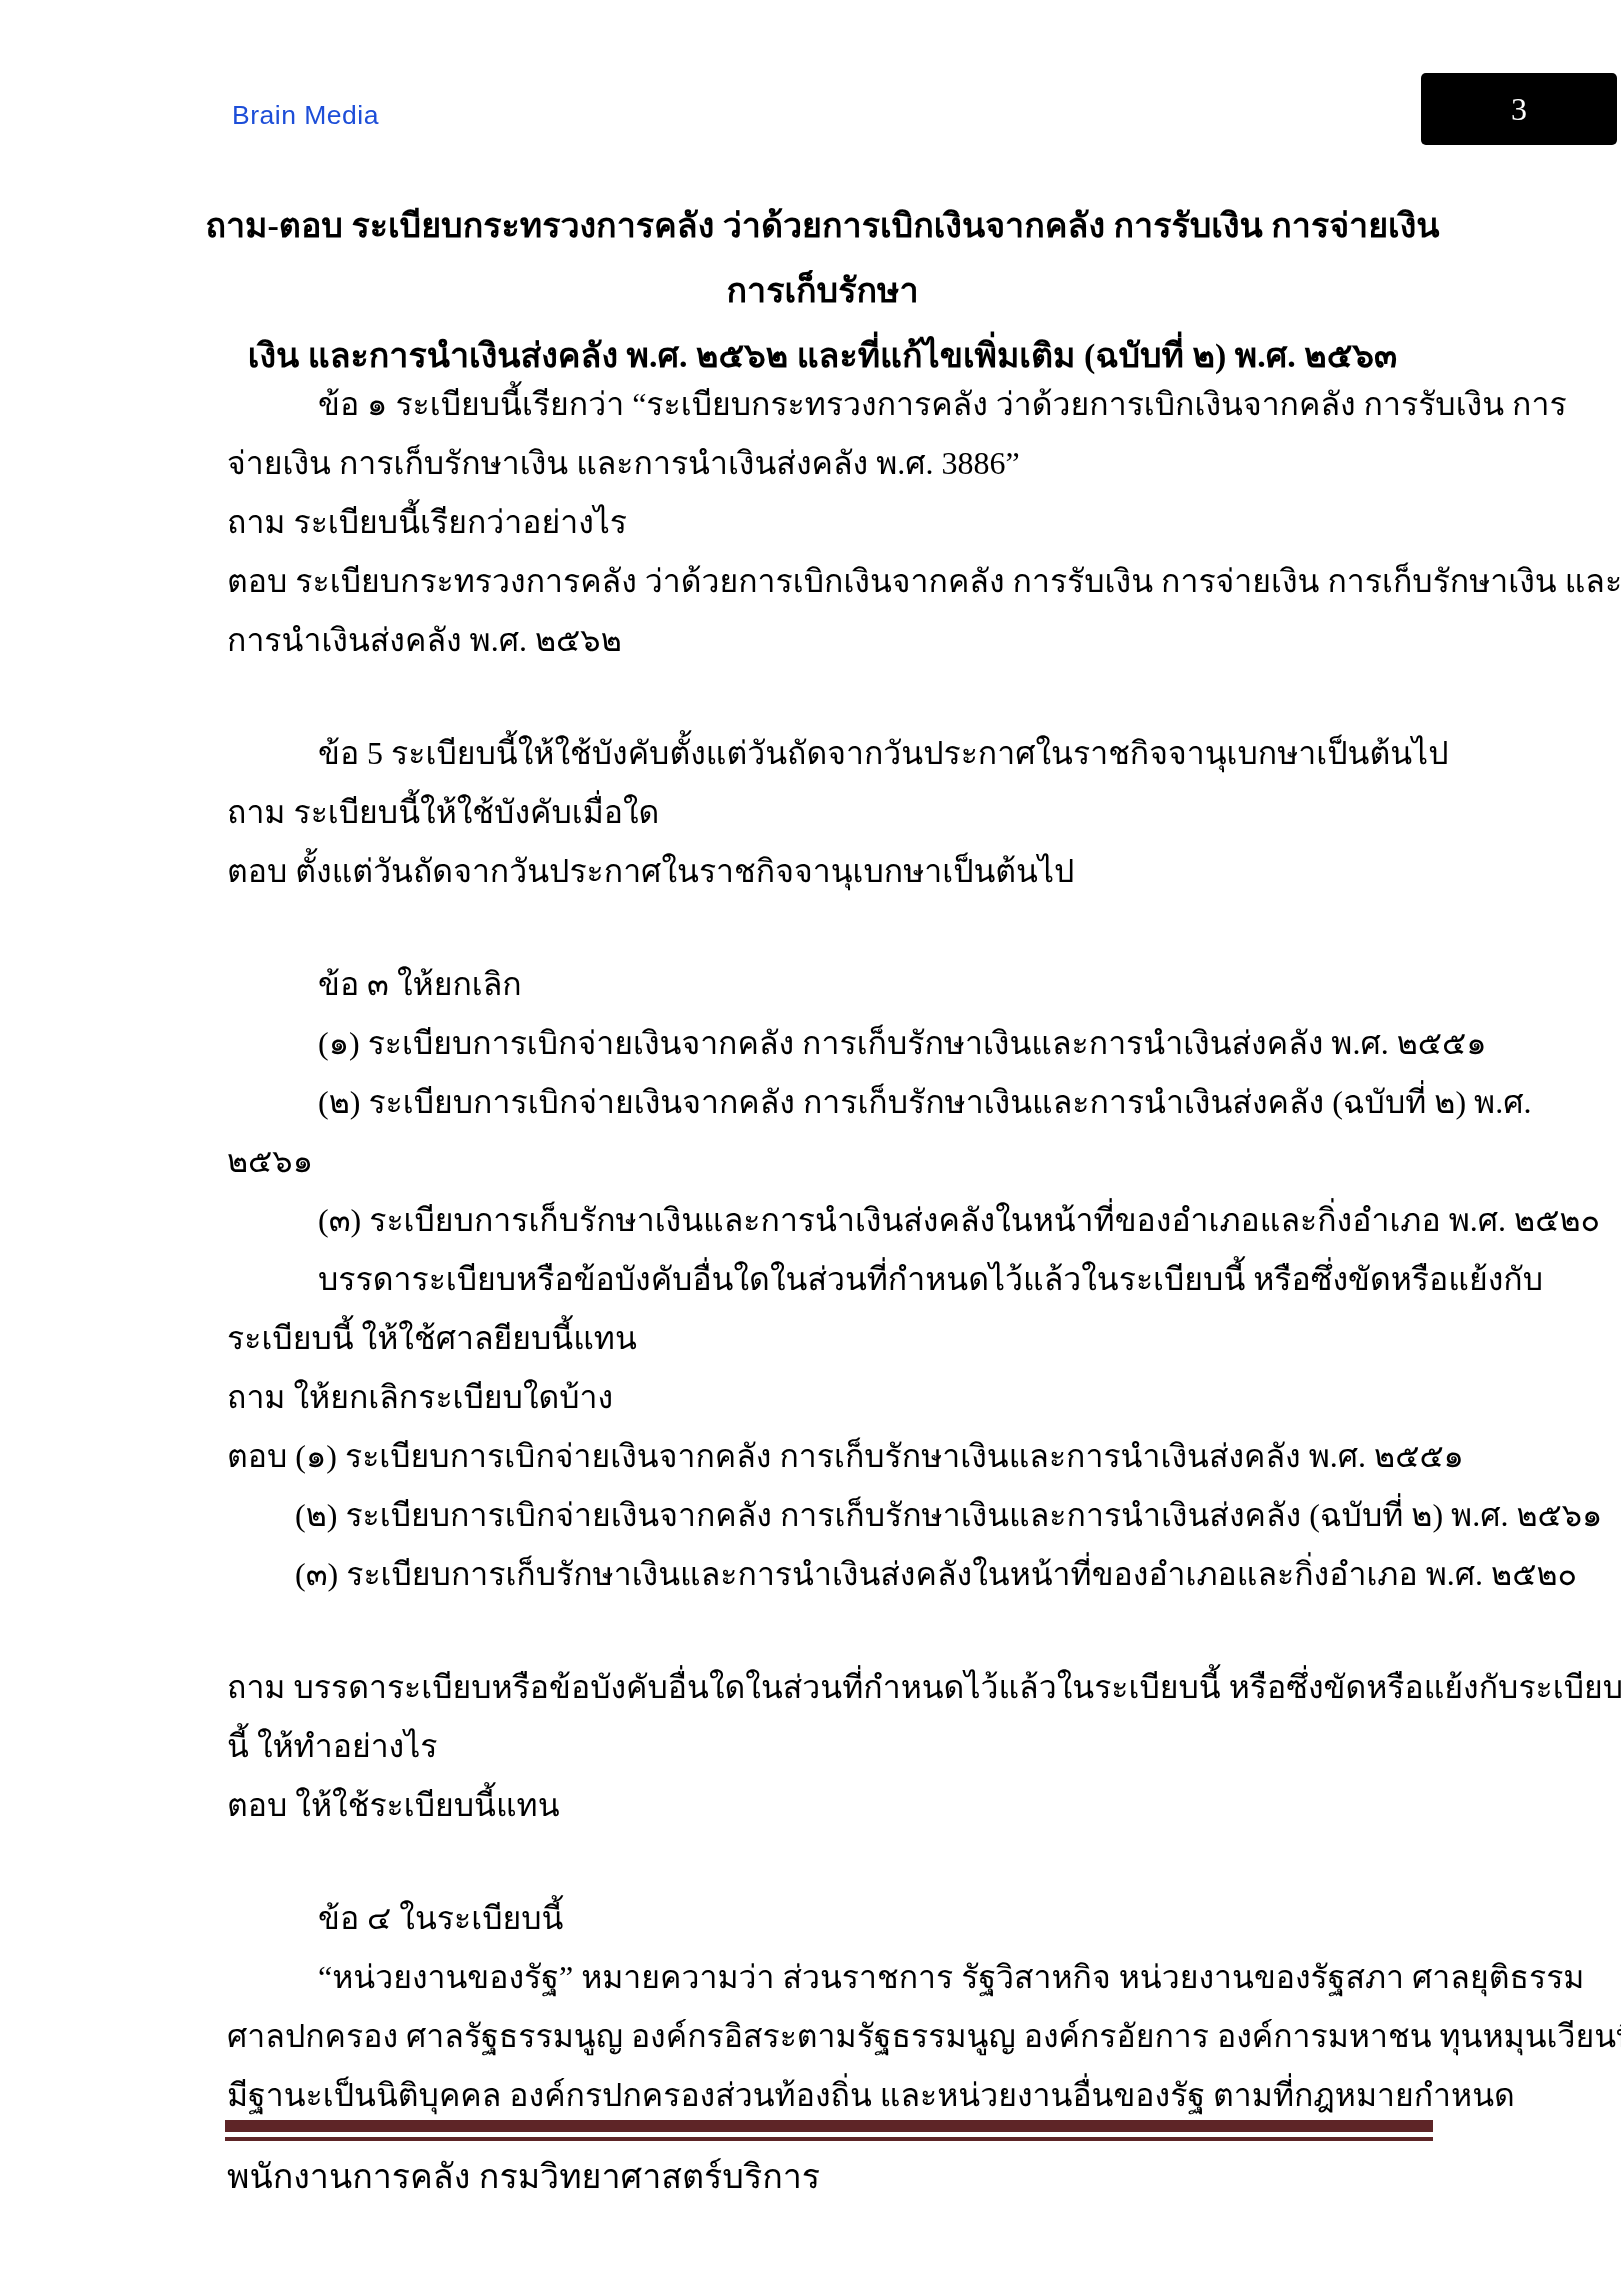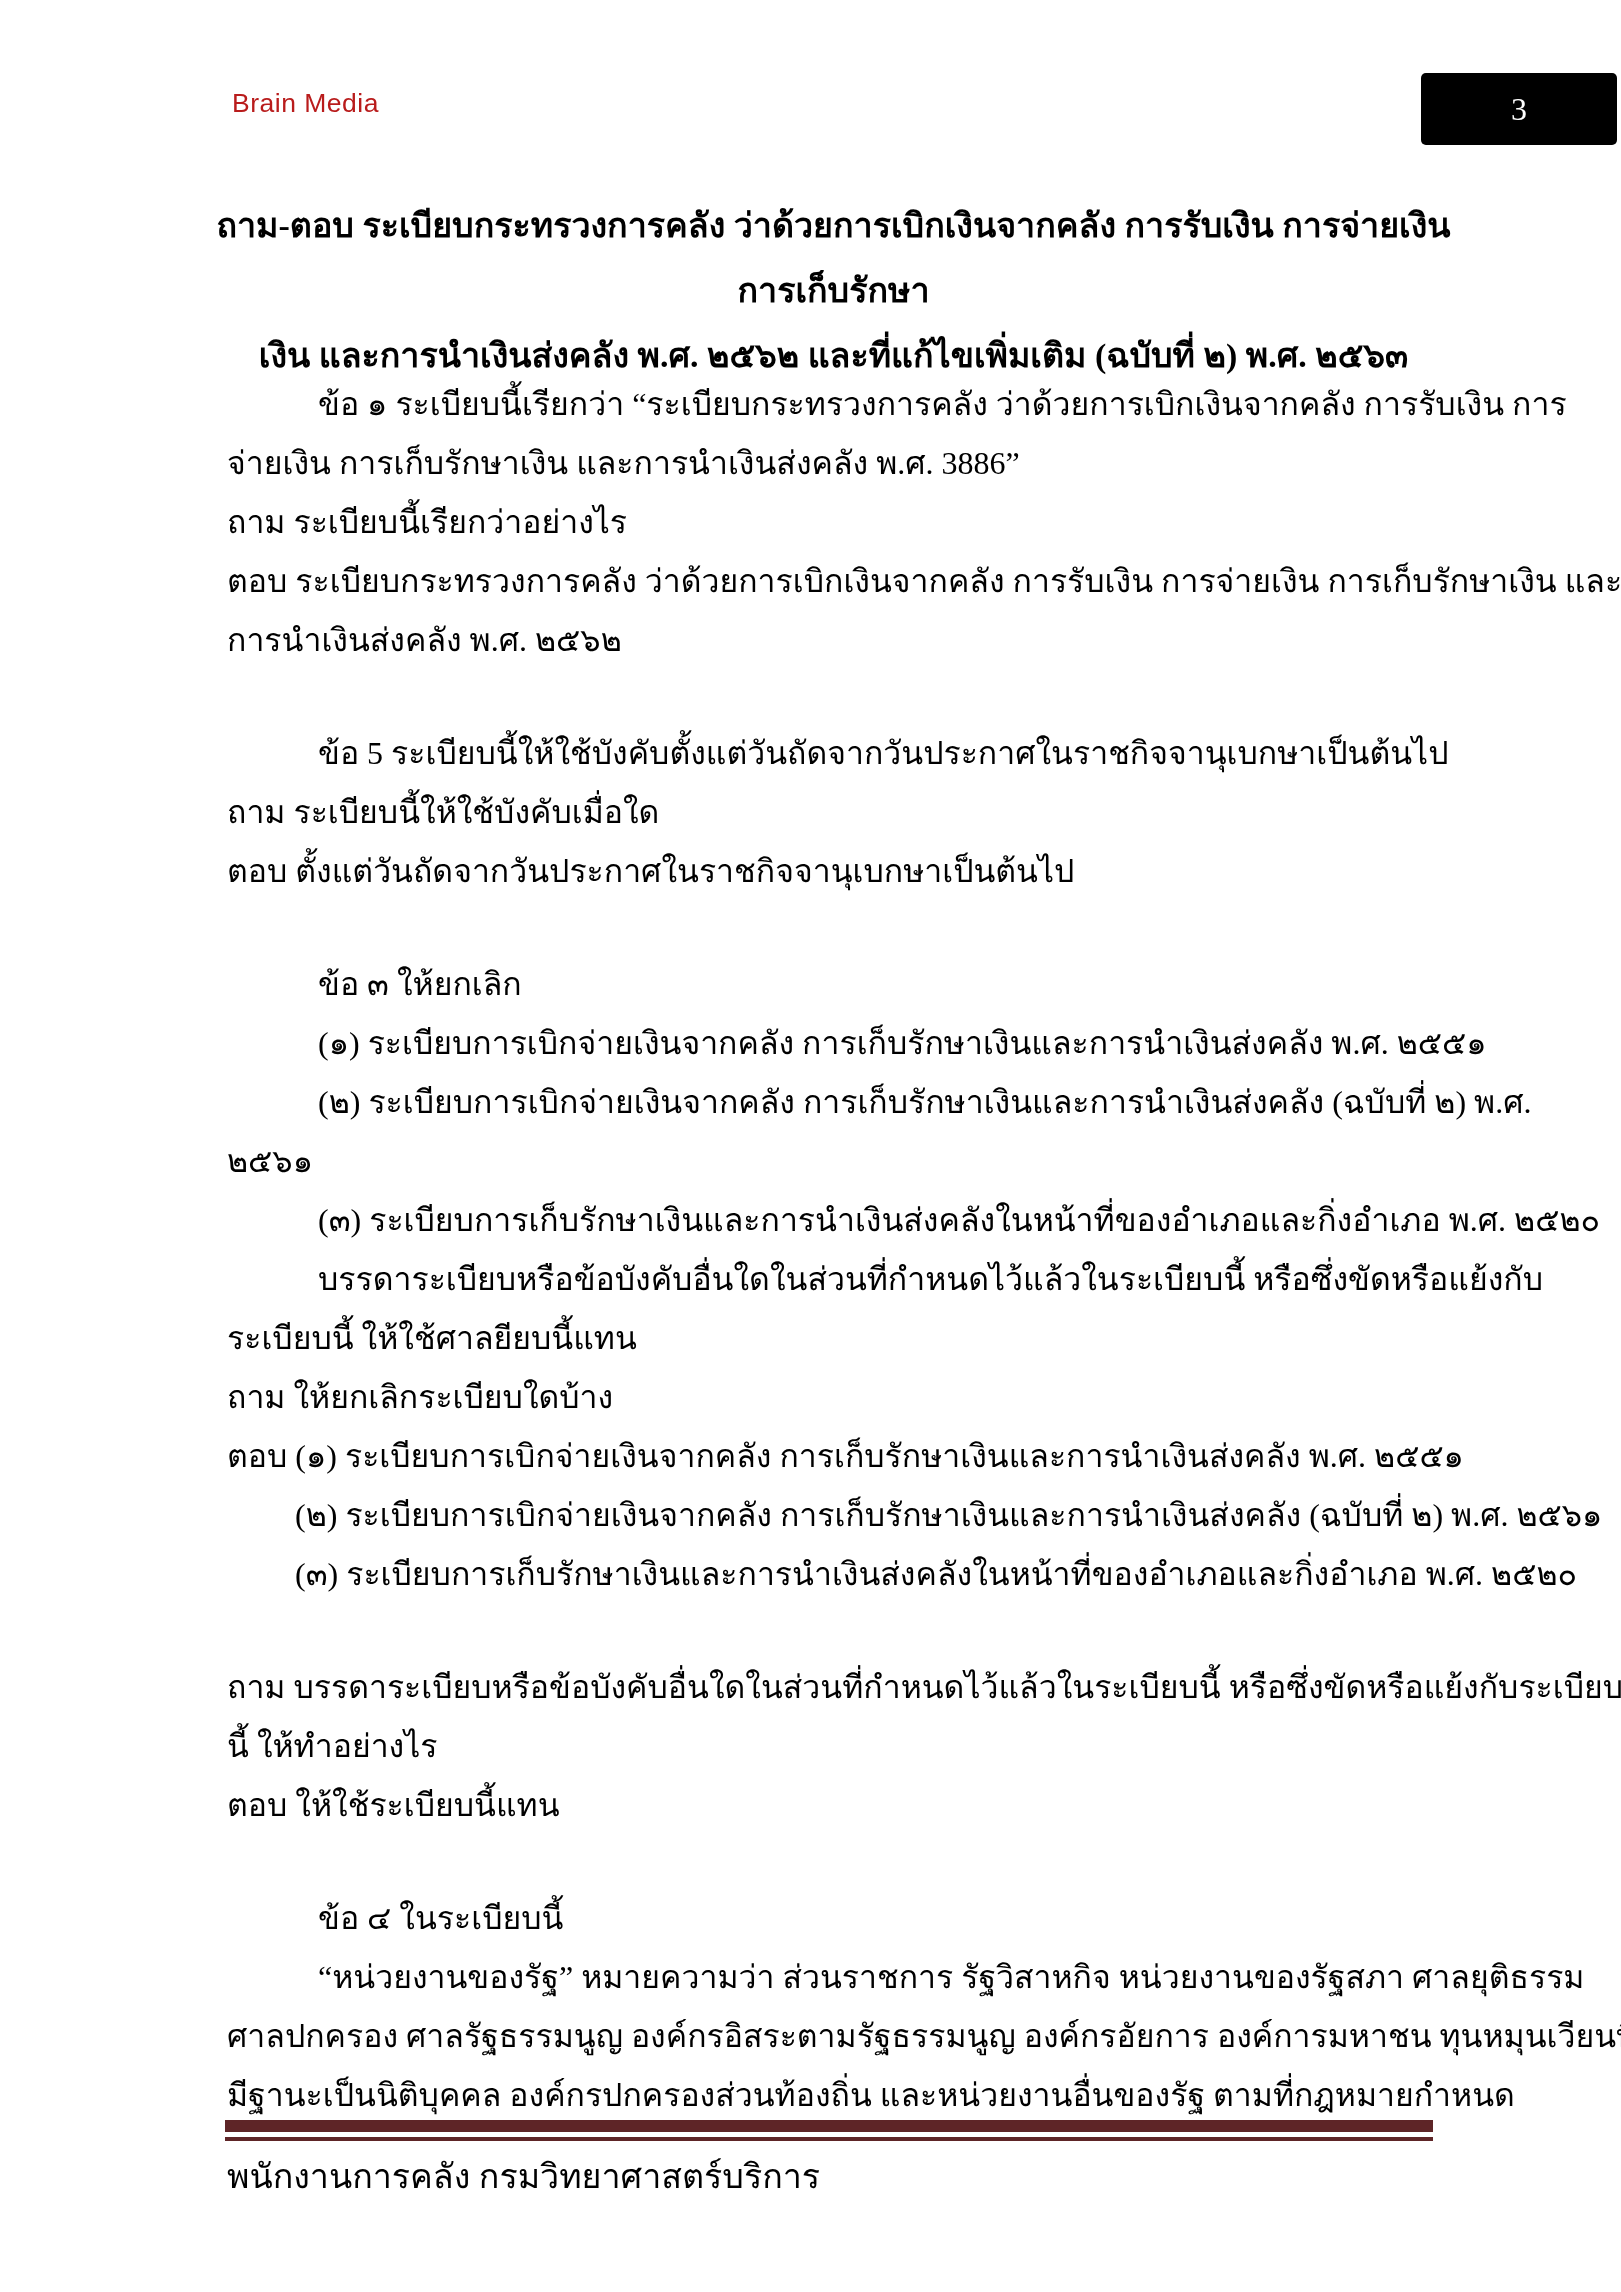--- a/index.html
+++ b/index.html
@@ -13,45 +13,45 @@
     height: 2293px;
     margin: 0 auto;
     background: #ffffff;
     color: #000000;
     font-family: "Liberation Serif", "DejaVu Serif", serif;
     overflow: hidden;
   }
   .brand {
     position: absolute;
     left: 232px;
-    top: 88px;
+    top: 100px;
     font-family: "Liberation Sans", "DejaVu Sans", sans-serif;
     font-size: 26.5px;
     font-weight: 300;
     letter-spacing: 0.5px;
-    color: #b91c1c;
+    color: #1d4ed8;
   }
   .pagenum-box {
     position: absolute;
     left: 1421px;
     top: 73px;
     width: 196px;
     height: 72px;
     background: #000000;
     color: #ffffff;
     border-radius: 4.9px;
     display: flex;
     align-items: center;
     justify-content: center;
     font-size: 32px;
     font-family: "Liberation Serif", serif;
   }
   .doc-title {
     position: absolute;
-    left: 213px;
+    left: 202px;
     top: 193px;
     width: 1241px;
     text-align: center;
     font-weight: bold;
     font-size: 34px;
     line-height: 65px;
   }
   .doc-body {
     position: absolute;
     left: 227px;

